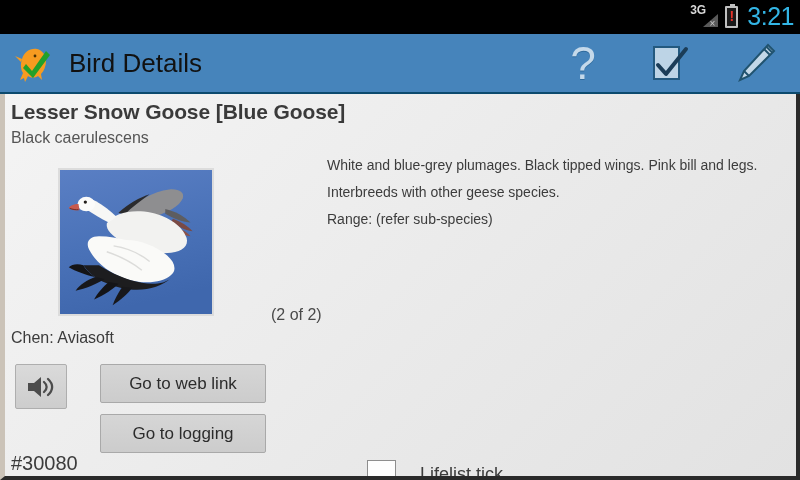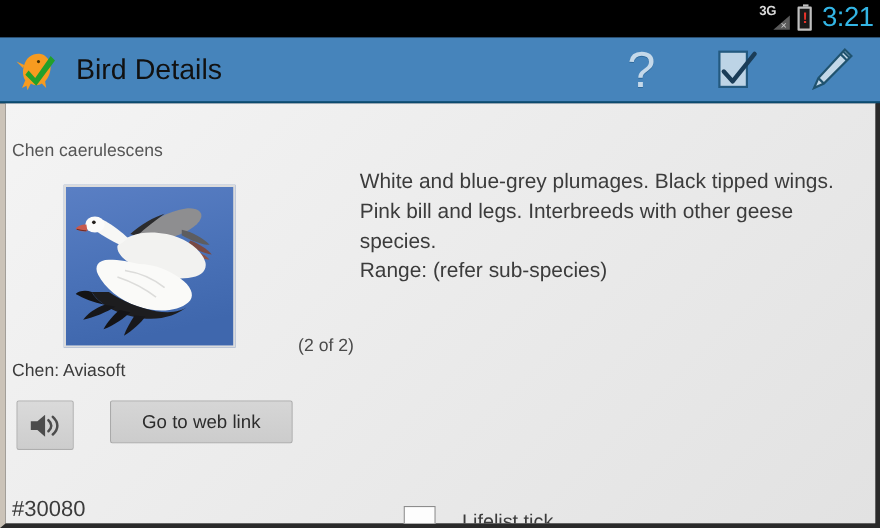--- a/index.html
+++ b/index.html
@@ -186,21 +186,21 @@
     left: 6px; top: 235px;
     font-size: 16px;
     color: #3b3b3b;
     white-space: nowrap;
   }
 
   #description {
     position: absolute;
     left: 322px; top: 58px;
     width: 468px;
-    font-size: 19px;
+    font-size: 14px;
     line-height: 27px;
     color: #3c3c3c;
   }
   #description .desc-line { white-space: nowrap; }
   #desc-body { white-space: normal !important; }
 
   #page-counter {
     position: absolute;
     left: 266px; top: 212px;
     font-size: 16px;
@@ -324,21 +324,22 @@
           <path d="M33 10 L39 16"></path>
           <path d="M35.5 7.8 L41.2 13.5"></path>
         </g>
         <path d="M9 41 L13 32 L11.5 36 Z" fill="#20536f"></path>
       </svg>
     </span>
   </div>
 
   <div id="content">
 
-    <div id="bird-sciname">Chen caerulescens</div>
+    <div id="bird-title">Lesser Snow Goose [Blue Goose]</div>
+    <div id="bird-sciname">Black caerulescens</div>
 
     <div id="bird-photo">
       <svg viewBox="0 0 156 148" preserveAspectRatio="none">
         <defs>
           <linearGradient id="skyGrad" x1="0" y1="0" x2="0.25" y2="1">
             <stop offset="0%" stop-color="#5a7fc4"></stop>
             <stop offset="55%" stop-color="#4a72b8"></stop>
             <stop offset="100%" stop-color="#3f67ad"></stop>
           </linearGradient>
         </defs>
@@ -385,20 +386,21 @@
 
     <div id="sound-button">
       <svg viewBox="0 0 34 30" width="34" height="30">
         <path d="M4 11 L10 11 L17 5 L17 25 L10 19 L4 19 Z" fill="#4c4c4c"></path>
         <path d="M20 10 C23.5 13 23.5 17 20 20" stroke="#4c4c4c" stroke-width="2.3" fill="none" stroke-linecap="round"></path>
         <path d="M24 7 C29.5 12 29.5 18 24 23" stroke="#4c4c4c" stroke-width="2.3" fill="none" stroke-linecap="round"></path>
       </svg>
     </div>
 
     <button class="gray-button" id="btn-weblink">Go to web link</button>
+    <button class="gray-button" id="btn-logging">Go to logging</button>
 
     <div id="lifelist-row">
       <span id="lifelist-checkbox"></span>
       <span id="lifelist-label">Lifelist tick</span>
     </div>
 
     <div id="record-id">#30080</div>
   </div>
 </div>
 

